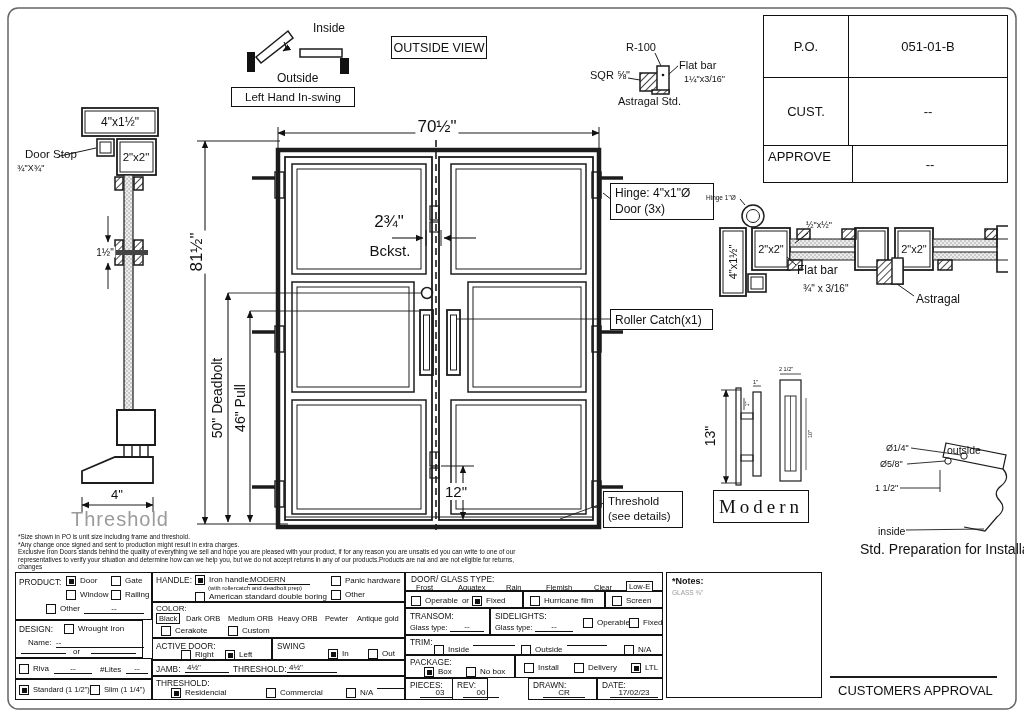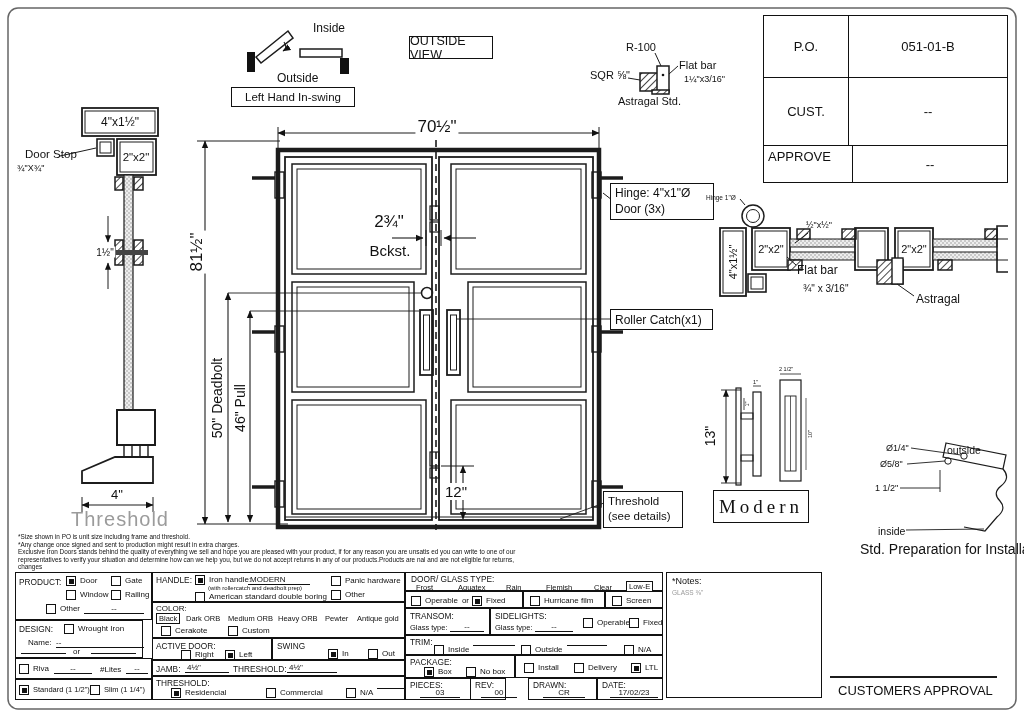--- a/index.html
+++ b/index.html
@@ -205,21 +205,21 @@
   <line x1="830" y1="677" x2="997" y2="677" stroke-width="2"></line>
 </g>
 </svg>
 
 
 <div class="lbl" style="left:313px;top:21px;font-size:12px">Inside</div>
 <div class="lbl" style="left:277px;top:71px;font-size:12px">Outside</div>
 <div class="bx flexc" style="left:231px;top:87px;width:124px;height:20px">
   <span style="font-size:11.5px">Left Hand In-swing</span>
 </div>
-<div class="bx flexc" style="left:409px;top:36px;width:84px;height:23px">
+<div class="bx flexc" style="left:391px;top:36px;width:96px;height:23px">
   <span style="font-size:12.5px">OUTSIDE VIEW</span>
 </div>
 
 <div class="lbl" style="left:626px;top:41px;font-size:11px">R-100</div>
 <div class="lbl" style="left:590px;top:69px;font-size:11px">SQR ⅝"</div>
 <div class="lbl" style="left:679px;top:59px;font-size:11px">Flat bar</div>
 <div class="lbl" style="left:684px;top:74px;font-size:9px">1¼"x3/16"</div>
 <div class="lbl" style="left:618px;top:95px;font-size:11px">Astragal Std.</div>
 
 <div style="position:absolute;left:763px;top:15px;width:245px;height:168px;border:1.5px solid #111;box-sizing:border-box;display:flex;flex-direction:column;font-size:13px">
@@ -547,34 +547,34 @@
   <span class="ck" style="left:115px;top:7px">
         <span class="cb on"></span>
         <span>LTL</span>
       </span>
 </div>
 
 <div class="cell" style="left:405px;top:678px;width:68px;height:22px">
   <span class="lbl sec" style="left:4px;top:1px">PIECES:</span>
   <span class="uv" style="position:absolute;left:14px;top:9px;width:40px">03</span>
 </div>
-<div class="cell" style="left:470px;top:678px;width:36px;height:22px">
+<div class="cell" style="left:452px;top:678px;width:36px;height:22px">
   <span class="lbl sec" style="left:4px;top:1px">REV:</span>
   <span class="uv" style="position:absolute;left:10px;top:9px;width:36px">00</span>
 </div>
 <div class="cell" style="left:528px;top:678px;width:69px;height:22px">
   <span class="lbl sec" style="left:4px;top:1px">DRAWN:</span>
   <span class="uv" style="position:absolute;left:14px;top:9px;width:42px">CR</span>
 </div>
 <div class="cell" style="left:597px;top:678px;width:66px;height:22px">
   <span class="lbl sec" style="left:4px;top:1px">DATE:</span>
   <span class="uv" style="position:absolute;left:12px;top:9px;width:48px">17/02/23</span>
 </div>
 
 <div class="cell" style="left:666px;top:572px;width:156px;height:126px">
-  <span class="lbl" style="left:5px;top:3px;font-size:9px;font-weight:normal">*Notes:</span>
+  <span class="lbl" style="left:5px;top:3px;font-size:9px;font-weight:bold">*Notes:</span>
   <span class="lbl" style="left:5px;top:16px;font-size:6.5px;color:#999">GLASS ⅜"</span>
 </div>
 
 <div class="lbl" style="left:838px;top:683px;font-size:13px">CUSTOMERS APPROVAL</div>
 <div style="position:absolute;left:830px;top:670px;width:167px;height:8px"></div>
 
 </div>
 
 </body></html>

